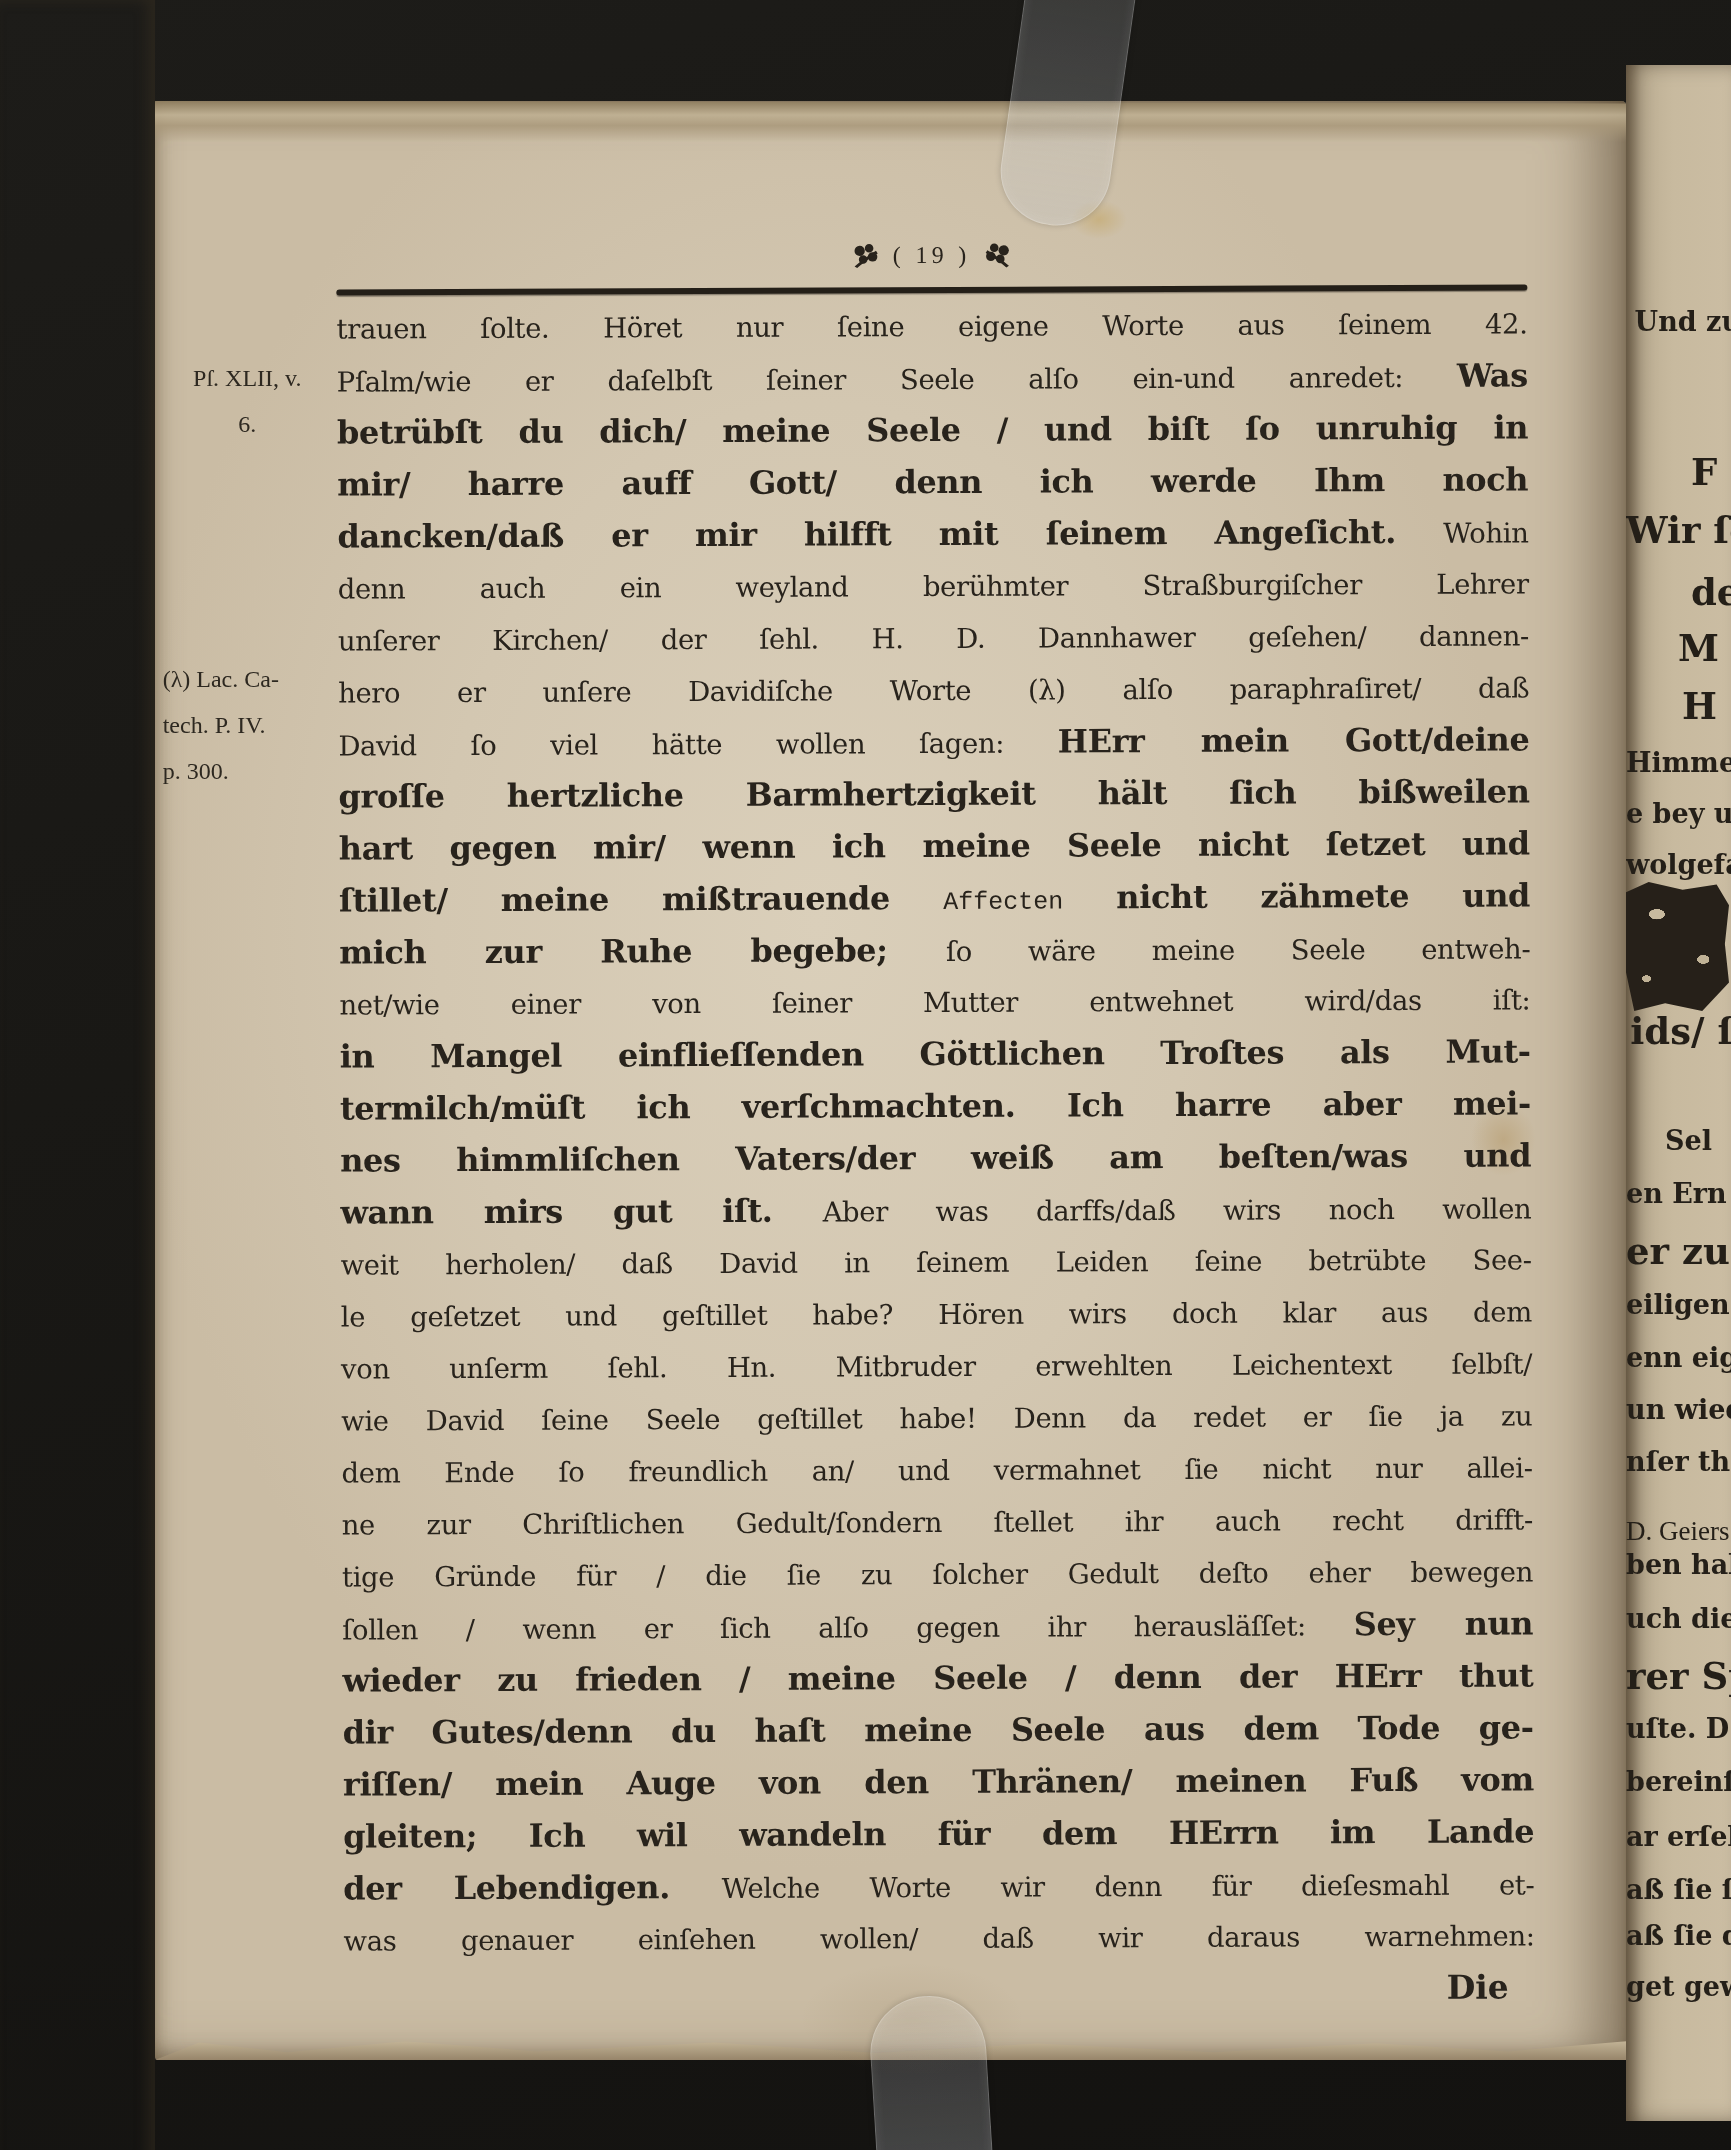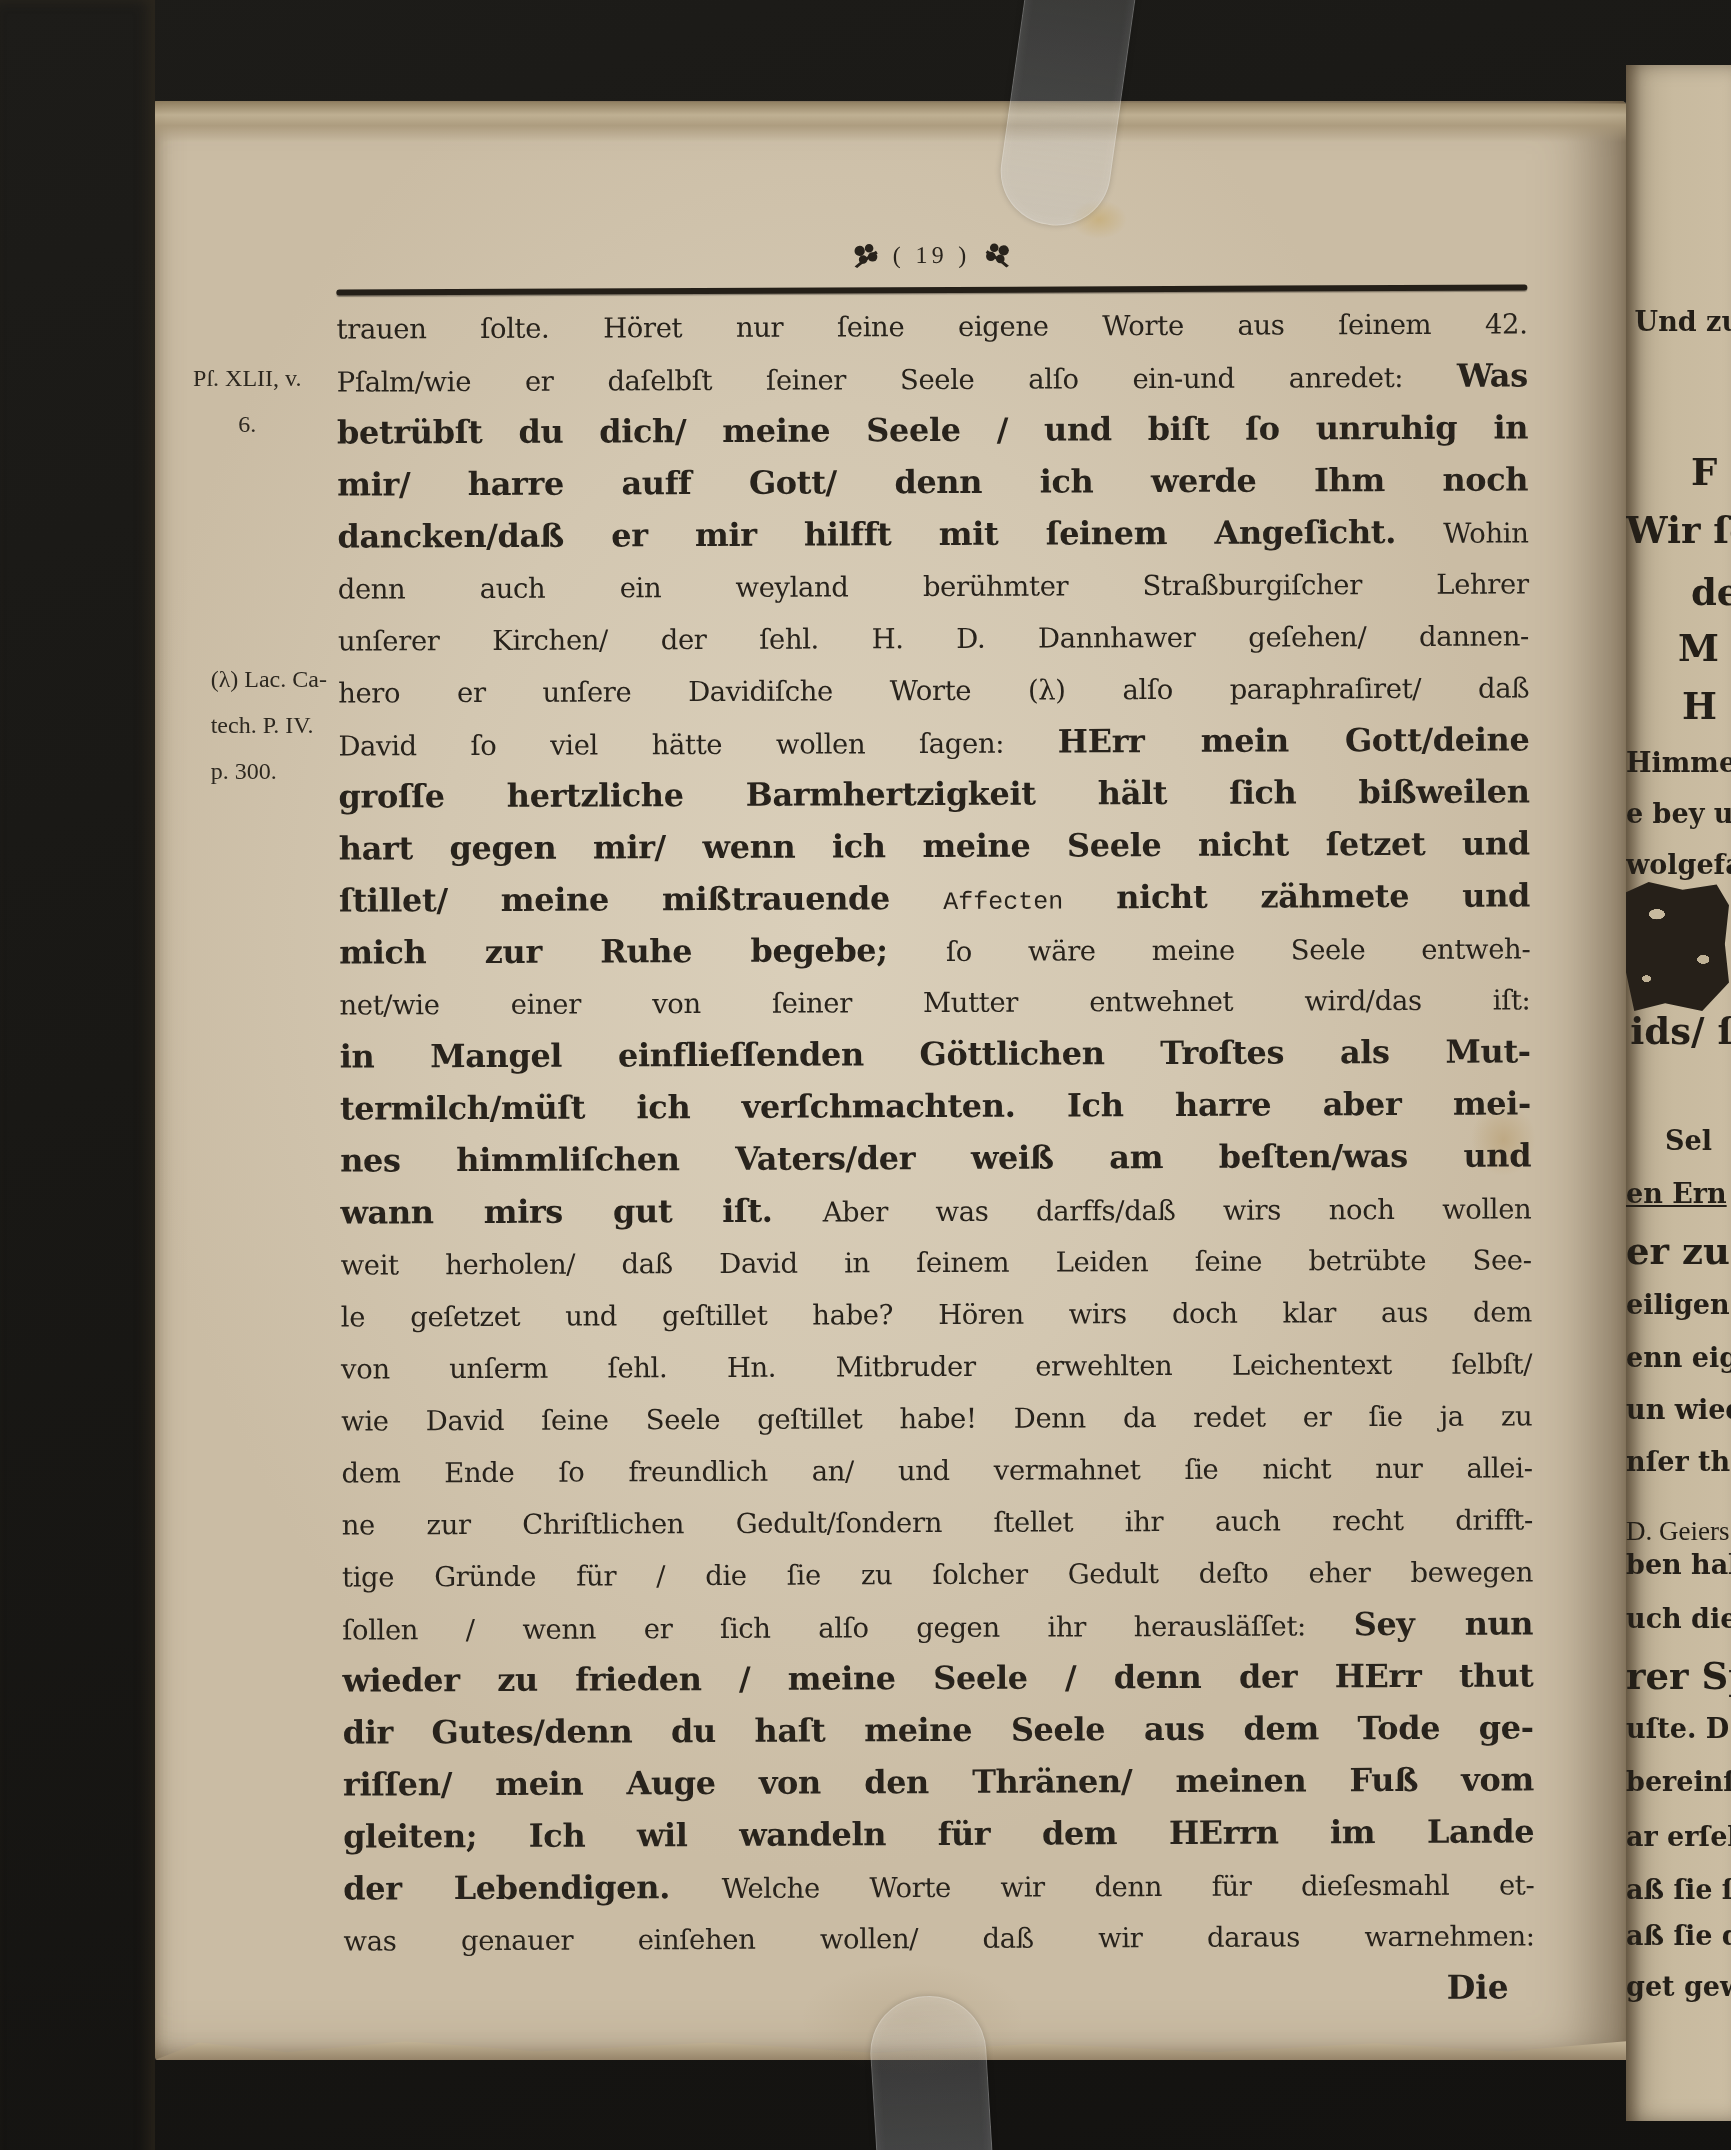--- a/index.html
+++ b/index.html
@@ -33,21 +33,21 @@
     clip-path:polygon(0 100%,3% 55%,9% 80%,17% 52%,26% 78%,38% 55%,49% 82%,60% 58%,72% 80%,83% 57%,92% 78%,100% 52%,100% 100%);}
   .stain{position:absolute;border-radius:50%;pointer-events:none;}
   .stain.s1{left:916px;top:99px;width:56px;height:39px;background:radial-gradient(closest-side,rgba(190,150,60,.35),rgba(190,150,60,0));}
   .stain.s2{left:1316px;top:1002px;width:65px;height:73px;background:radial-gradient(closest-side,rgba(160,120,50,.28),rgba(160,120,50,0));}
   .stain.s3{left:645px;top:1862px;width:224px;height:112px;background:radial-gradient(closest-side,rgba(120,95,55,.12),rgba(120,95,55,0));}
 
   
   .margin-note{position:absolute;color:#2d2820;font-family:"Liberation Serif",serif;
     font-size:24px;line-height:46px;text-align:center;}
   .margin-note.n1{left:4.3px;top:254px;width:176px;}
-  .margin-note.n2{left:0px;top:555px;width:185px;text-align:left;padding-left:7.7px;margin-left:48px;}
+  .margin-note.n2{left:0px;top:555px;width:185px;text-align:left;padding-left:7.7px;}
 
   
   .text-block{position:absolute;left:185px;top:133px;width:1191px;transform:rotate(-0.25deg);color:#28231c;}
   .header-row{display:flex;align-items:center;justify-content:center;gap:11.2px;height:43px;}
   .page-number{font-family:"Liberation Serif",serif;font-size:24px;letter-spacing:4.3px;color:#28231c;}
   .orn{width:31px;height:27.5px;}
   .rule{height:6.9px;margin-top:9.5px;background:#241f18;border-radius:3.4px;
         box-shadow:0 1.3px 0.9px rgba(36,31,24,.4);}
   #body-lines{margin-top:6.9px;}
   .bodyline{height:52px;line-height:52px;white-space:nowrap;text-align:justify;text-align-last:justify;
@@ -173,21 +173,21 @@
       <div class="frag frag-l" style="top: 385px; left: 65px;">F</div>
       <div class="frag frag-l" style="top: 443px; left: 0px;">Wir ſe</div>
       <div class="frag frag-l" style="top: 505px; left: 65px;">de</div>
       <div class="frag frag-l" style="top: 561px; left: 52px;">M</div>
       <div class="frag frag-l" style="top: 619px; left: 56px;">H</div>
       <div class="frag frag-m" style="top: 682px; left: 0px;">Himme</div>
       <div class="frag frag-m" style="top: 733px; left: 0px;">e bey u</div>
       <div class="frag frag-m" style="top: 784px; left: 0px;">wolgefa</div>
       <div class="frag frag-l" style="top: 944px; left: 4.3px;">ids/ ſo</div>
       <div class="frag frag-m" style="top: 1060px; left: 39px;">Sel</div>
-      <div class="frag frag-m" style="top: 1113px; left: 0px; text-decoration: underline;">en Ern</div>
+      <div class="frag frag-m" style="top: 1113px; left: 0px;">en Ern</div>
       <div class="frag frag-l" style="top: 1164px; left: 0px;">er zu fr</div>
       <div class="frag frag-m" style="top: 1224px; left: 0px;">eiligen</div>
       <div class="frag frag-m" style="top: 1277px; left: 0px;">enn eige</div>
       <div class="frag frag-m" style="top: 1329px; left: 0px;">un wied</div>
       <div class="frag frag-m" style="top: 1381px; left: 0px;">nſer the</div>
       <div class="frag frag-s" style="top: 1435px; left: 0px;">D. Geiers</div>
       <div class="frag frag-m" style="top: 1484px; left: 0px;">ben hab</div>
       <div class="frag frag-m" style="top: 1538px; left: 0px;">uch die</div>
       <div class="frag frag-l" style="top: 1589px; left: 0px;">rer Spi</div>
       <div class="frag frag-m" style="top: 1648px; left: 0px;">uſte. D</div>

